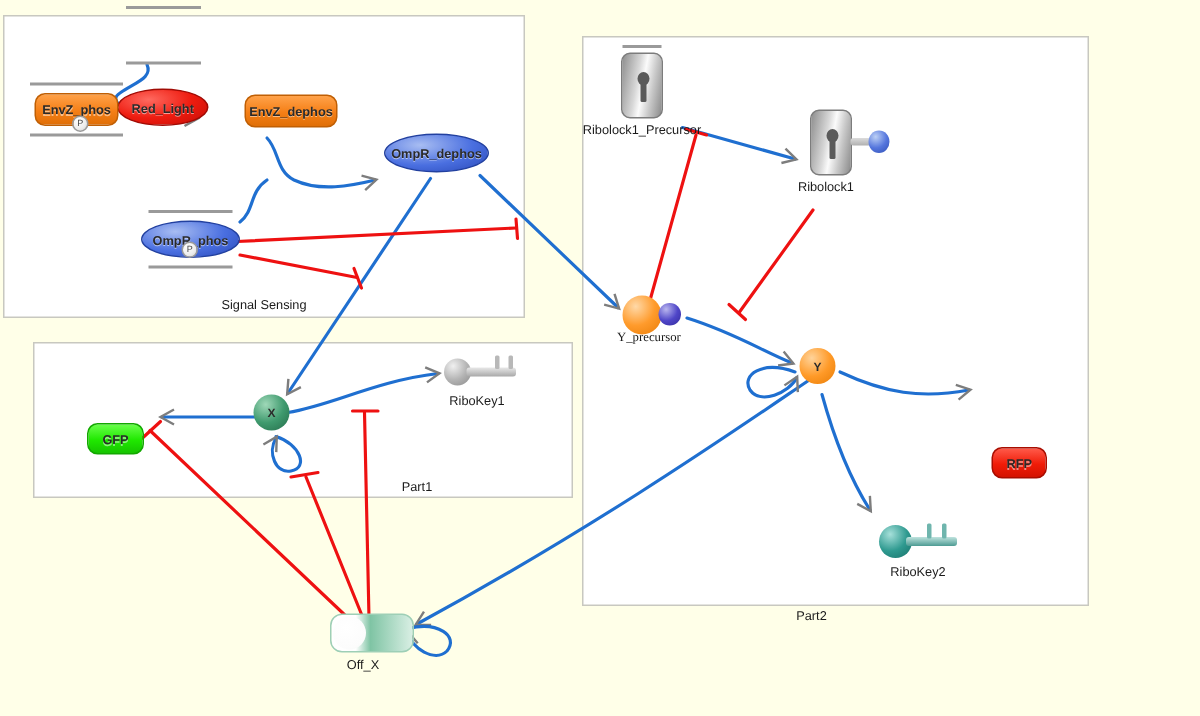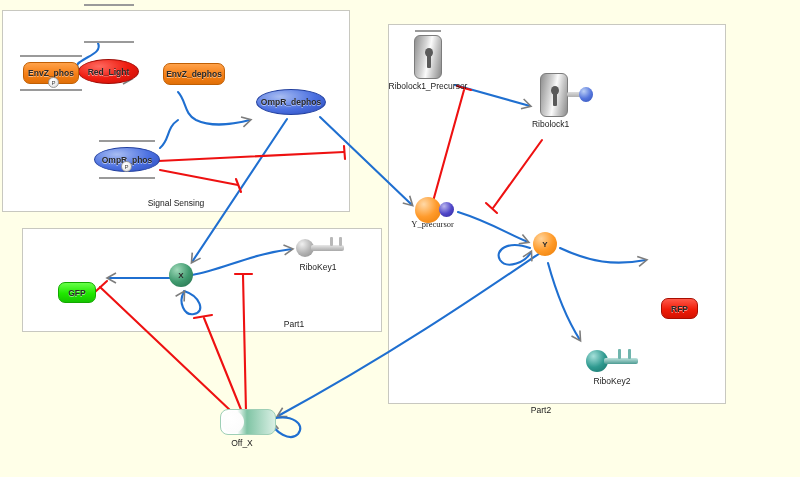--- a/index.html
+++ b/index.html
@@ -210,21 +210,21 @@
 </style>
 </head>
 <body>
 
 <div id="canvas">
 
   <div class="compartment" style="left:2px; top:10px; width:348px; height:202px;"></div>
   <div class="compartment-label" style="left:176px; top:198px;">Signal Sensing</div>
 
   <div class="compartment" style="left:22px; top:228px; width:360px; height:104px;"></div>
-  <div class="compartment-label" style="left:294px; top:319px;">Part1</div>
+  <div class="compartment-label" style="left:278px; top:319px;">Part1</div>
 
   <div class="compartment" style="left:388px; top:24px; width:338px; height:380px;"></div>
   <div class="compartment-label" style="left:530px; top:405px;margin-left:11px;">Part2</div>
 
   <svg id="edges" viewBox="0 0 800 477">
     <defs>
       <marker id="arrAct" markerWidth="12" markerHeight="12" refX="9" refY="6" orient="auto" markerUnits="userSpaceOnUse">
         <path d="M1,1 L10,6 L1,11" fill="none" stroke="#7d7d7d" stroke-width="1.6"></path>
       </marker>
       <marker id="arrActDown" markerWidth="12" markerHeight="12" refX="9" refY="6" orient="auto" markerUnits="userSpaceOnUse">

